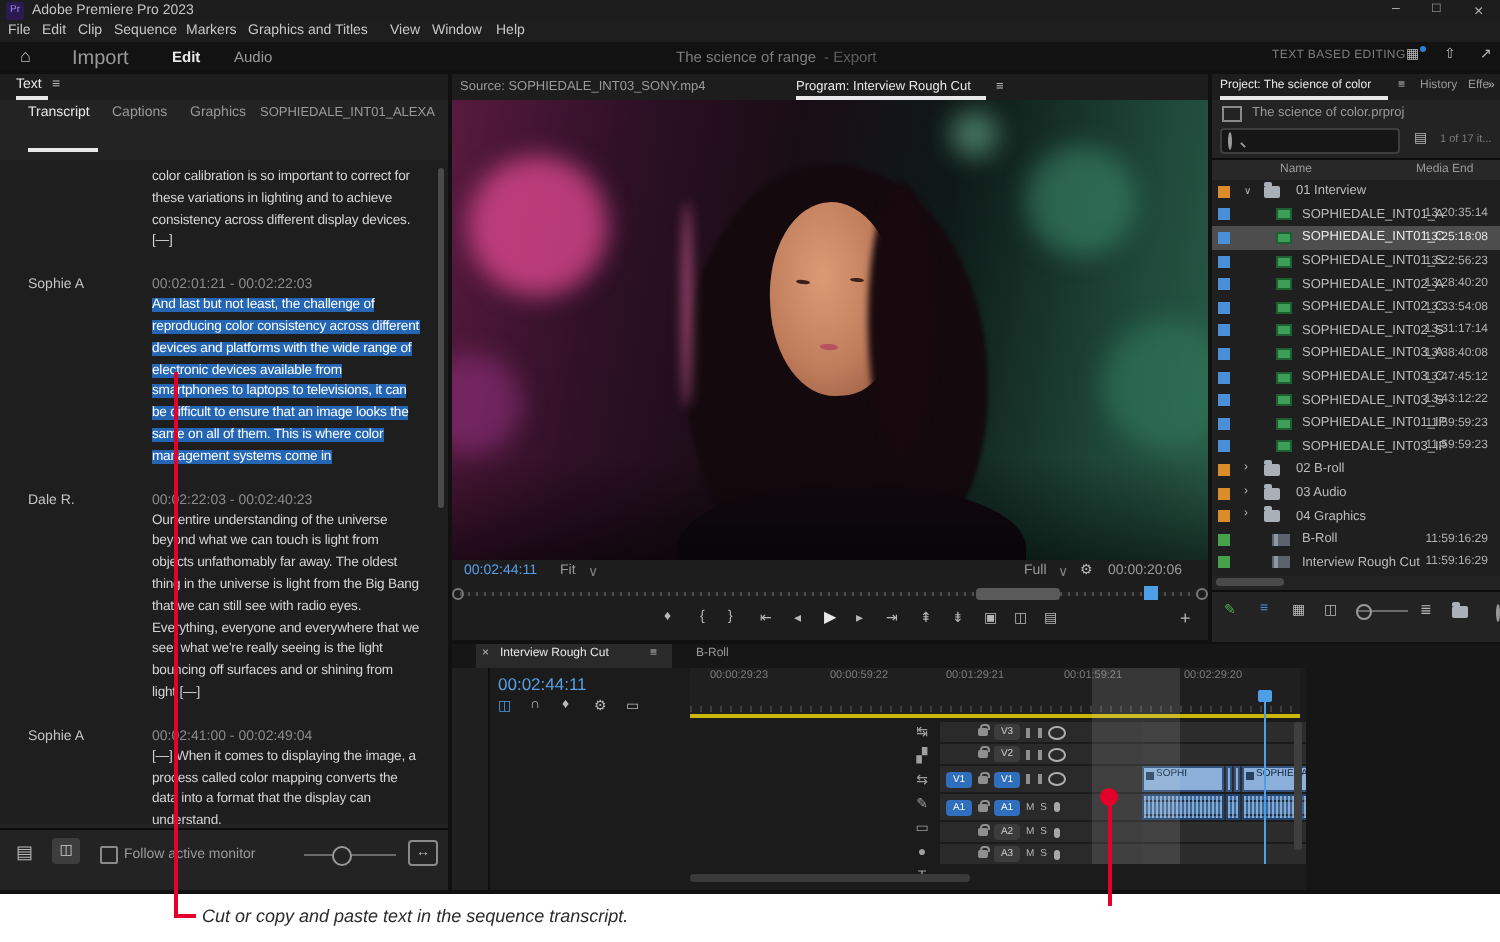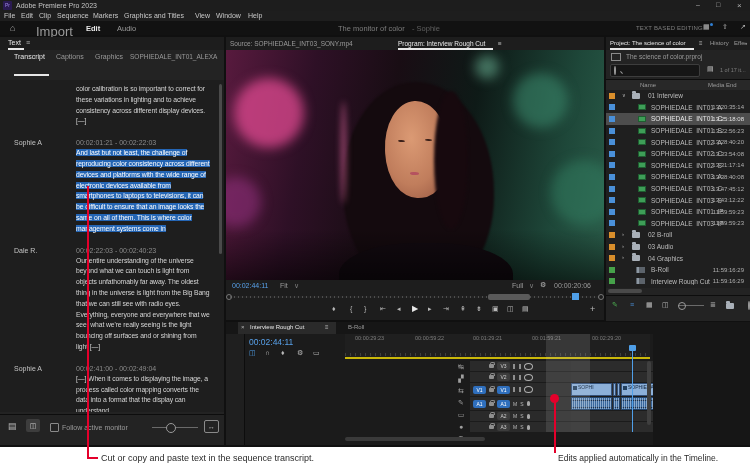--- a/index.html
+++ b/index.html
@@ -83,26 +83,26 @@
     <span class="abs" style="left:57px;top:1px;">Sequence</span>
     <span class="abs" style="left:93px;top:1px;">Markers</span>
     <span class="abs" style="left:124px;top:1px;">Graphics and Titles</span>
     <span class="abs" style="left:195px;top:1px;">View</span>
     <span class="abs" style="left:216px;top:1px;">Window</span>
     <span class="abs" style="left:248px;top:1px;">Help</span>
   </div>
 
   <div class="abs" style="left:0;top:21px;width:750px;height:14px;background:#121212;">
     <span class="abs icon" style="left:10px;top:2px;font-size:9px;">⌂</span>
-    <span class="abs dim" style="left:36px;top:3px;font-size:13px;">Import</span>
+    <span class="abs dim" style="left:36px;top:3px;font-size:10px;">Import</span>
     <span class="abs white" style="left:86px;top:3px;font-size:7.5px;font-weight:bold;">Edit</span>
     <div class="underline" style="left:85px;top:32px;width:17px;"></div>
     <span class="abs dim" style="left:117px;top:3px;font-size:7.5px;">Audio</span>
-    <span class="abs dimmer" style="left:338px;top:3px;font-size:7.5px;">The monitor of color</span>
-    <span class="abs" style="left:412px;top:3px;font-size:7.5px;color:#5f5f5f;">- Sophie</span>
+    <span class="abs dimmer" style="left:338px;top:3px;font-size:7.5px;">The science of range</span>
+    <span class="abs" style="left:412px;top:3px;font-size:7.5px;color:#5f5f5f;">- Export</span>
     <span class="abs dimmer" style="left:636px;top:4px;font-size:6px;letter-spacing:.2px;">TEXT BASED EDITING</span>
     <span class="abs icon" style="left:703px;top:2px;">▦</span>
     <span class="abs" style="left:710px;top:2px;width:3px;height:3px;border-radius:50%;background:#2f7fd4;"></span>
     <span class="abs icon" style="left:722px;top:2px;">⇧</span>
     <span class="abs icon" style="left:740px;top:2px;">↗</span>
   </div>
 
   <div class="panel" style="left:0;top:37px;width:224px;height:408px;">
     <div class="abs" style="left:0;top:0;width:224px;height:13px;background:#1d1d1d;">
       <span class="abs white" style="left:8px;top:2px;">Text</span>
@@ -484,22 +484,21 @@
 
     <div class="abs" style="left:320px;top:12px;width:44px;height:98px;background:rgba(220,220,220,.13);"></div>
     <div class="abs" style="left:403px;top:23px;width:7px;height:6px;background:#4f9fe8;border-radius:1px;"></div>
     <div class="abs" style="left:406px;top:28px;width:1px;height:82px;background:#4f9fe8;"></div>
     <div class="abs" style="left:421px;top:39px;width:4px;height:64px;background:#3f3f3f;border-radius:2px;"></div>
     <div class="abs" style="left:119px;top:115px;width:140px;height:4px;background:#3a3a3a;border-radius:2px;"></div>
     <div class="abs" style="left:427px;top:12px;width:97px;height:111px;background:#161616;"></div>
   </div>
 
   <div class="abs" style="left:0;top:447px;width:750px;height:24px;background:#ffffff;">
-    <span class="caption" style="left:101px;top:6px;">Cut or copy and paste text in the sequence transcript.</span>
-    <span class="caption" style="left:558px;top:6px;font-size:8.5px;">Edits applied automatically in the Timeline.</span>
+    <span class="caption" style="left:101px;top:6px;font-style:italic;">Cut or copy and paste text in the sequence transcript.</span>
   </div>
 
   <div class="redline" style="left:87px;top:186px;width:2px;height:273px;"></div>
   <div class="redline" style="left:87px;top:457px;width:11px;height:2px;"></div>
   <div class="abs" style="left:550px;top:394px;width:9px;height:9px;border-radius:50%;background:#e4002b;z-index:51;"></div>
   <div class="redline" style="left:554px;top:402px;width:2px;height:51px;"></div>
 
 </div>
 
 </body></html>

